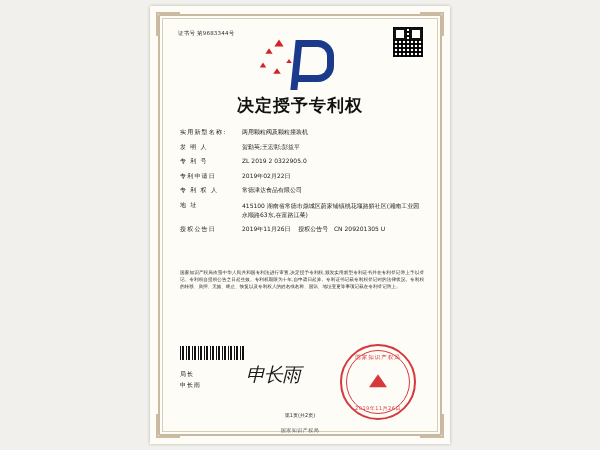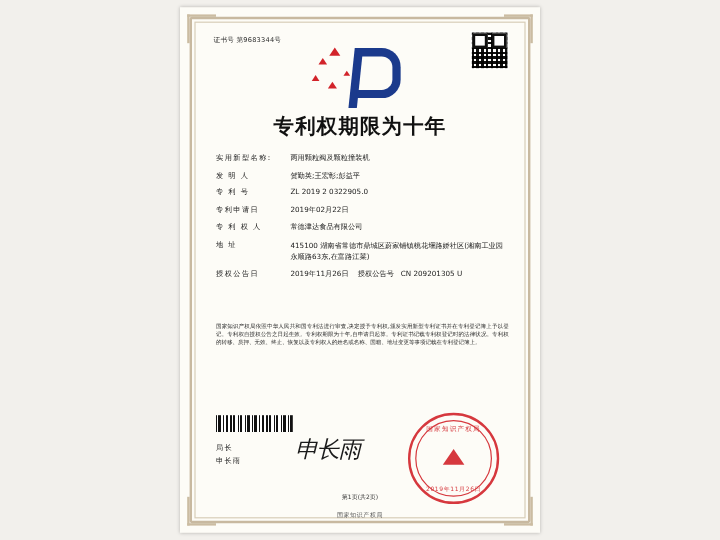--- a/index.html
+++ b/index.html
@@ -286,21 +286,21 @@
       <span class="star s2"></span>
       <span class="star s3"></span>
       <span class="star s4"></span>
       <span class="star s5"></span>
       <span class="p-shape">
         <span class="stem"></span>
         <span class="bowl"></span>
       </span>
     </div>
 
-    <div class="title">专利权期限为十年</div>
+    <div class="title">决定授予专利权</div>
 
     <div class="fields">
       <div class="frow">
         <div class="flabel">实用新型名称:</div>
         <div class="fvalue">两用颗粒阀及颗粒撞装机</div>
       </div>
       <div class="frow">
         <div class="flabel">发 明 人</div>
         <div class="fvalue">贺勤英;王宏彰;彭益平</div>
       </div>

